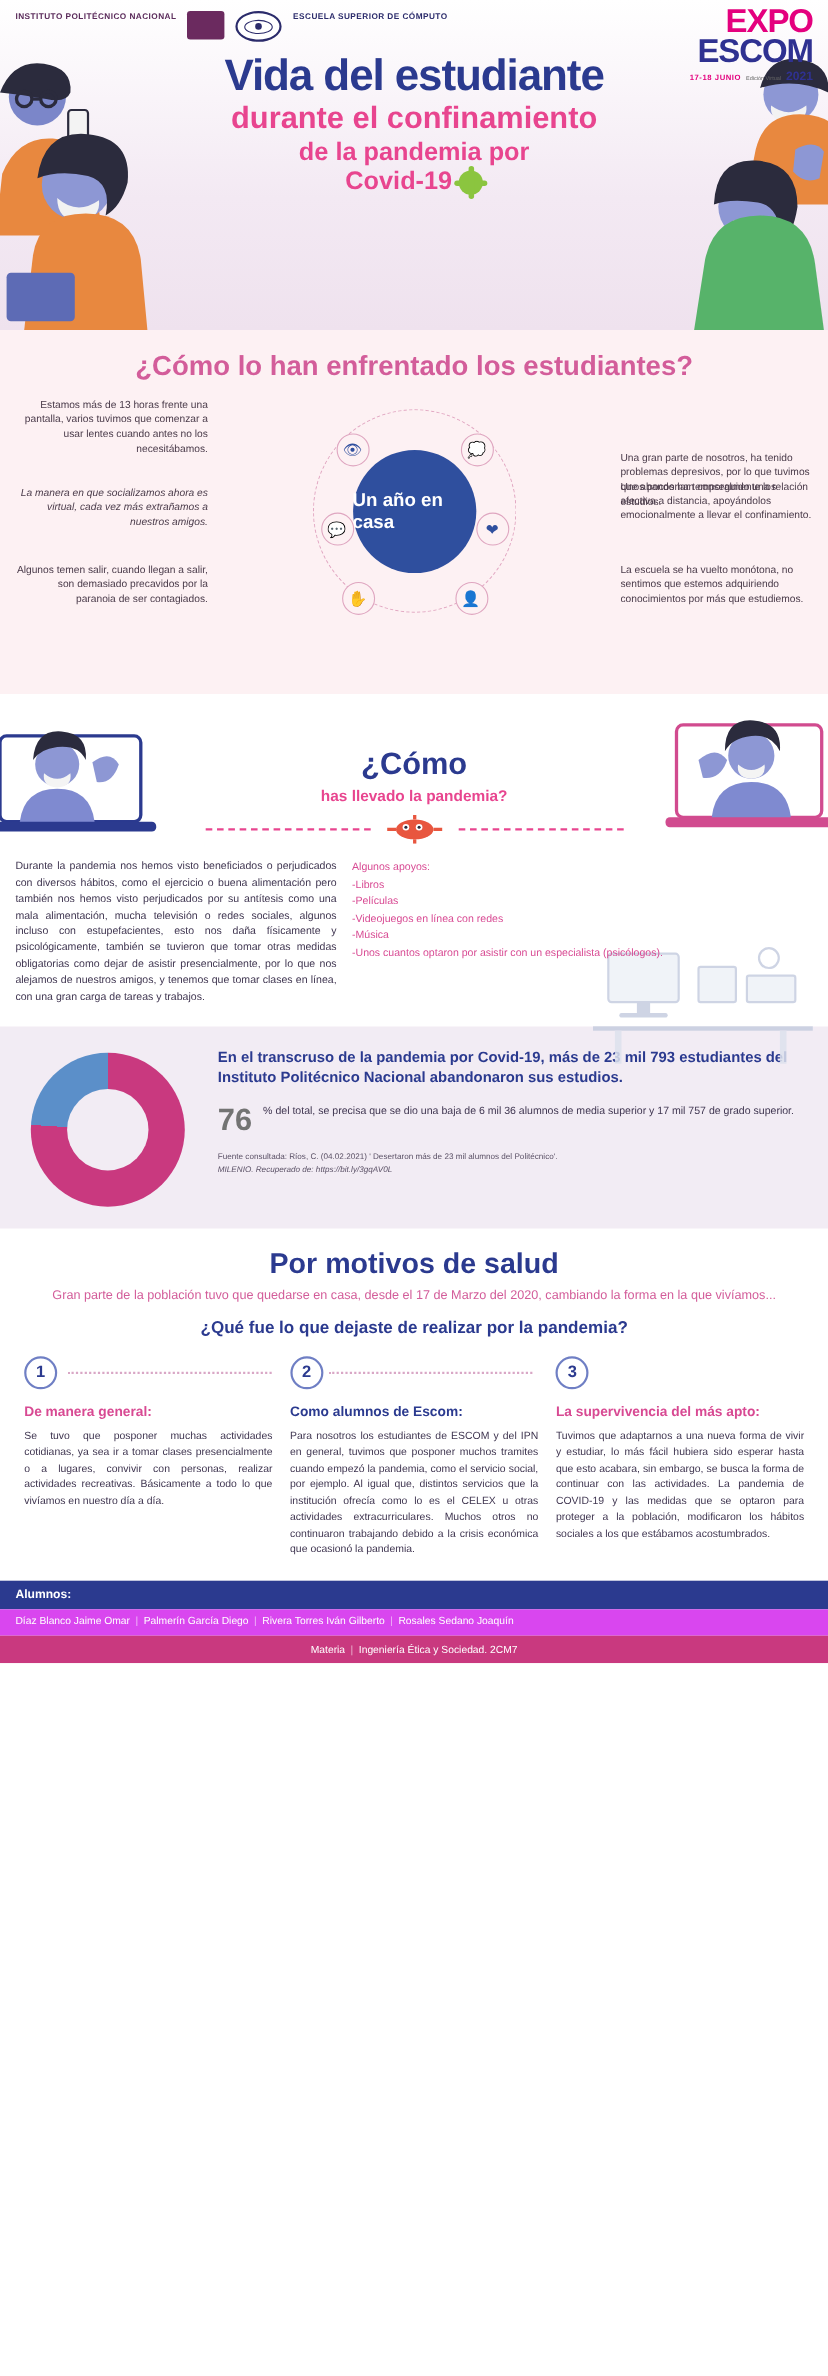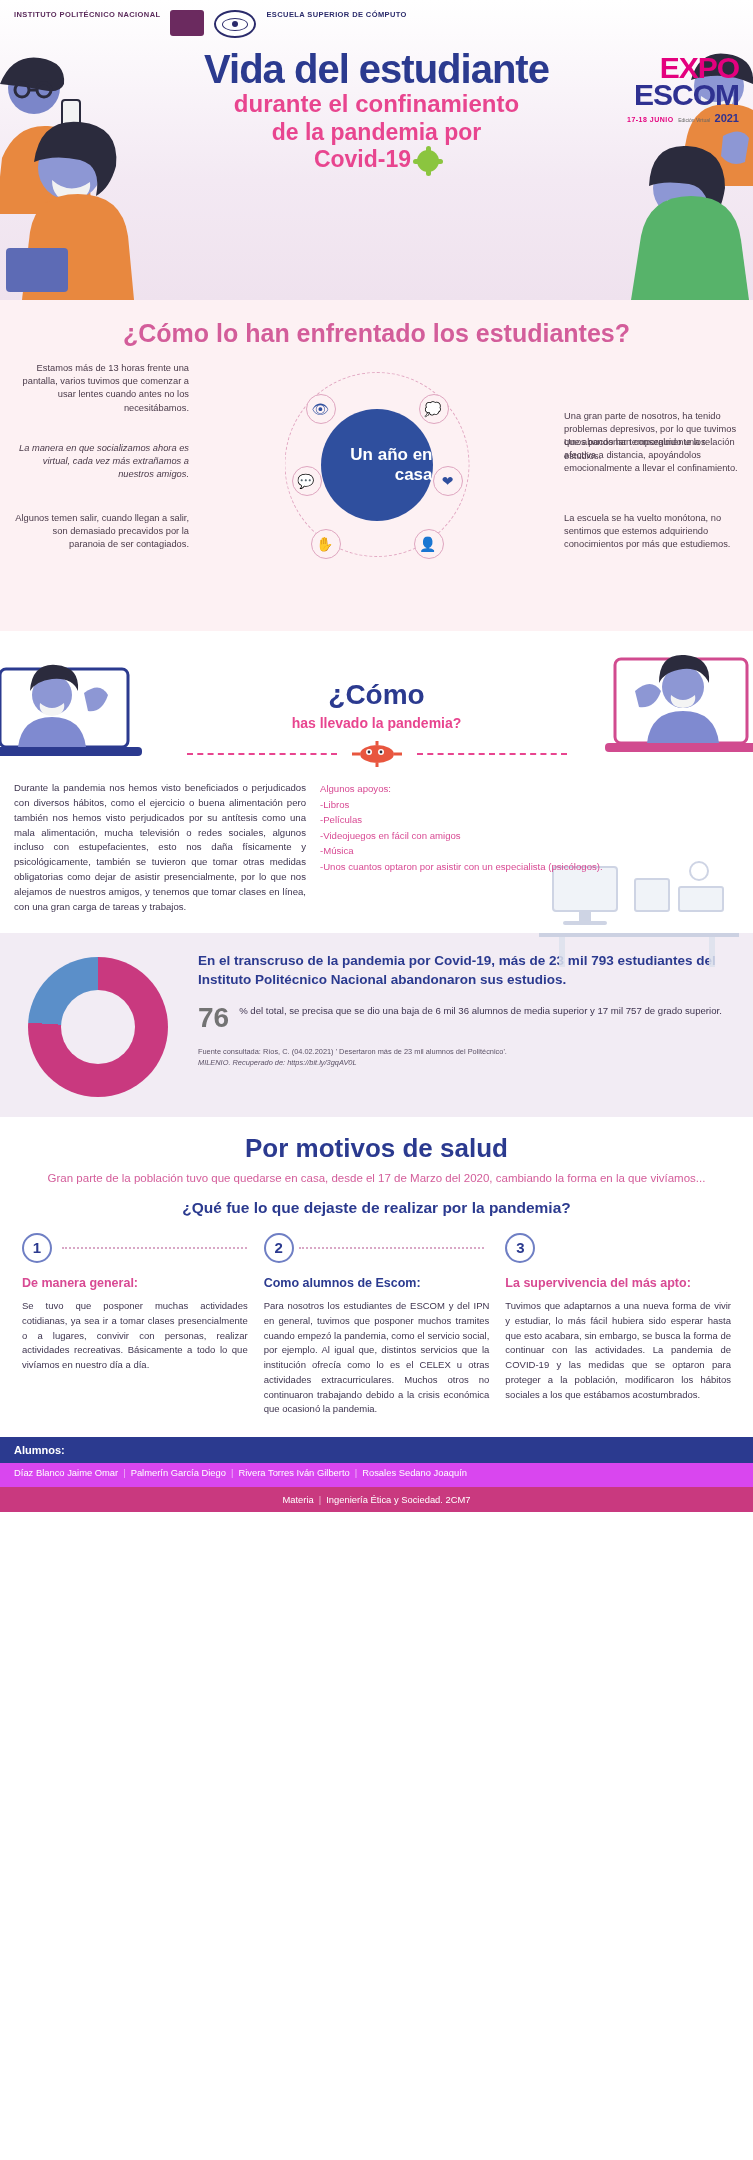--- a/index.html
+++ b/index.html
@@ -51,34 +51,34 @@
     border: 1.5px solid #2b2b6b;
     border-radius: 50%;
     display: flex; align-items: center; justify-content: center;
   }
   .escom-eye i {
     display:block; width:6px; height:6px; border-radius:50%; background:#2b2b6b;
   }
   .escom-text { font-size: 7.5px; letter-spacing: .4px; color: #2b2b6b; font-weight: bold; }
 
   .expo-logo {
-    position: absolute; right: 14px; top: 6px; text-align: right; z-index: 6; margin-top: 48px;
+    position: absolute; right: 14px; top: 6px; text-align: right; z-index: 6;
   }
   .expo-top { font-size: 30px; font-weight: bold; color: #e4007e; line-height: .9; letter-spacing: -1px;}
   .expo-bot { font-size: 30px; font-weight: bold; color: #2f3191; line-height: .9; letter-spacing: -1px;}
   .expo-year { font-size: 11px; color: #2f3191; font-weight: bold; }
   .expo-date { font-size: 7px; color: #e4007e; font-weight: bold; letter-spacing: .5px; }
   .expo-sub { font-size: 5px; color: #666; }
 
   .title-block { text-align: center; position: relative; z-index: 4; padding-top: 6px; }
   .t1 {
     font-size: 40px; font-weight: bold; color: #2b3a8f;
     letter-spacing: -1px; line-height: 1.05;
   }
-  .t2 { font-size: 24px; color: #e8458f; font-weight: bold; line-height: 1.2; }
+  .t2 { font-size: 28px; color: #e8458f; font-weight: bold; line-height: 1.2; }
   .t3 { font-size: 23px; color: #e8458f; font-weight: bold; line-height: 1.2; }
   .t4 { font-size: 23px; color: #e8458f; font-weight: bold; line-height: 1.2; }
   .virus-dot {
     display: inline-block; width: 22px; height: 22px; border-radius: 50%;
     background: #8bc53f; vertical-align: middle; margin-left: 6px; position: relative;
   }
   .virus-dot::before, .virus-dot::after {
     content:""; position:absolute; background:#8bc53f;
   }
   .virus-dot::before { width:30px; height:5px; left:-4px; top:8.5px; border-radius:3px; }
@@ -103,21 +103,21 @@
   .ring {
     position: absolute; left: 50%; top: 18px; transform: translateX(-50%);
     width: 185px; height: 185px; border-radius: 50%;
     border: 1.5px dashed #e2a9c3;
   }
   .core {
     position: absolute; left: 50%; top: 55px; transform: translateX(-50%);
     width: 112px; height: 112px; border-radius: 50%;
     background: #2f4f9e; color: #fff;
     display: flex; align-items: center; justify-content: center;
-    text-align: right; font-size: 17px; font-weight: bold; line-height: 1.15;
+    text-align: left; font-size: 17px; font-weight: bold; line-height: 1.15;
   }
   .node {
     position: absolute; width: 30px; height: 30px; border-radius: 50%;
     background: #fdf1f3; border: 1.5px solid #dfa6c0;
     display: flex; align-items: center; justify-content: center;
     font-size: 14px; color: #2f4f9e;
   }
   .n1 { left: 50%; margin-left: -71px; top: 40px; }
   .n2 { left: 50%; margin-left: 42px; top: 40px; }
   .n3 { left: 50%; margin-left: -85px; top: 112px; }
@@ -343,21 +343,21 @@
       <span class="dash-r"></span>
     </div>
 
     <div class="sec3-body">
       <div class="col-left">Durante la pandemia nos hemos visto beneficiados o perjudicados con diversos hábitos, como el ejercicio o buena alimentación pero también nos hemos visto perjudicados por su antítesis como una mala alimentación, mucha televisión o redes sociales, algunos incluso con estupefacientes, esto nos daña físicamente y psicológicamente, también se tuvieron que tomar otras medidas obligatorias como dejar de asistir presencialmente, por lo que nos alejamos de nuestros amigos, y tenemos que tomar clases en línea, con una gran carga de tareas y trabajos.</div>
       <div class="col-right">
         <div class="apoyos">
           <div class="lead">Algunos apoyos:</div>
           <div>-Libros</div>
           <div>-Películas</div>
-          <div>-Videojuegos en fácil con amigos</div>
+          <div>-Videojuegos en línea con redes</div>
           <div>-Música</div>
           <div>-Unos cuantos optaron por asistir con un especialista (psicólogos).</div>
         </div>
         <svg class="desk-art" viewBox="0 0 200 120">
           <rect x="14" y="14" width="64" height="44" rx="3" fill="#eef1f7" stroke="#c6cde0" stroke-width="2"></rect>
           <rect x="40" y="58" width="12" height="10" fill="#c6cde0"></rect>
           <rect x="24" y="68" width="44" height="4" rx="2" fill="#c6cde0"></rect>
           <rect x="96" y="26" width="34" height="32" rx="2" fill="#eef1f7" stroke="#c6cde0" stroke-width="2"></rect>
           <rect x="140" y="34" width="44" height="24" rx="2" fill="#eef1f7" stroke="#c6cde0" stroke-width="2"></rect>
           <rect x="0" y="80" width="200" height="4" fill="#c6cde0"></rect>

